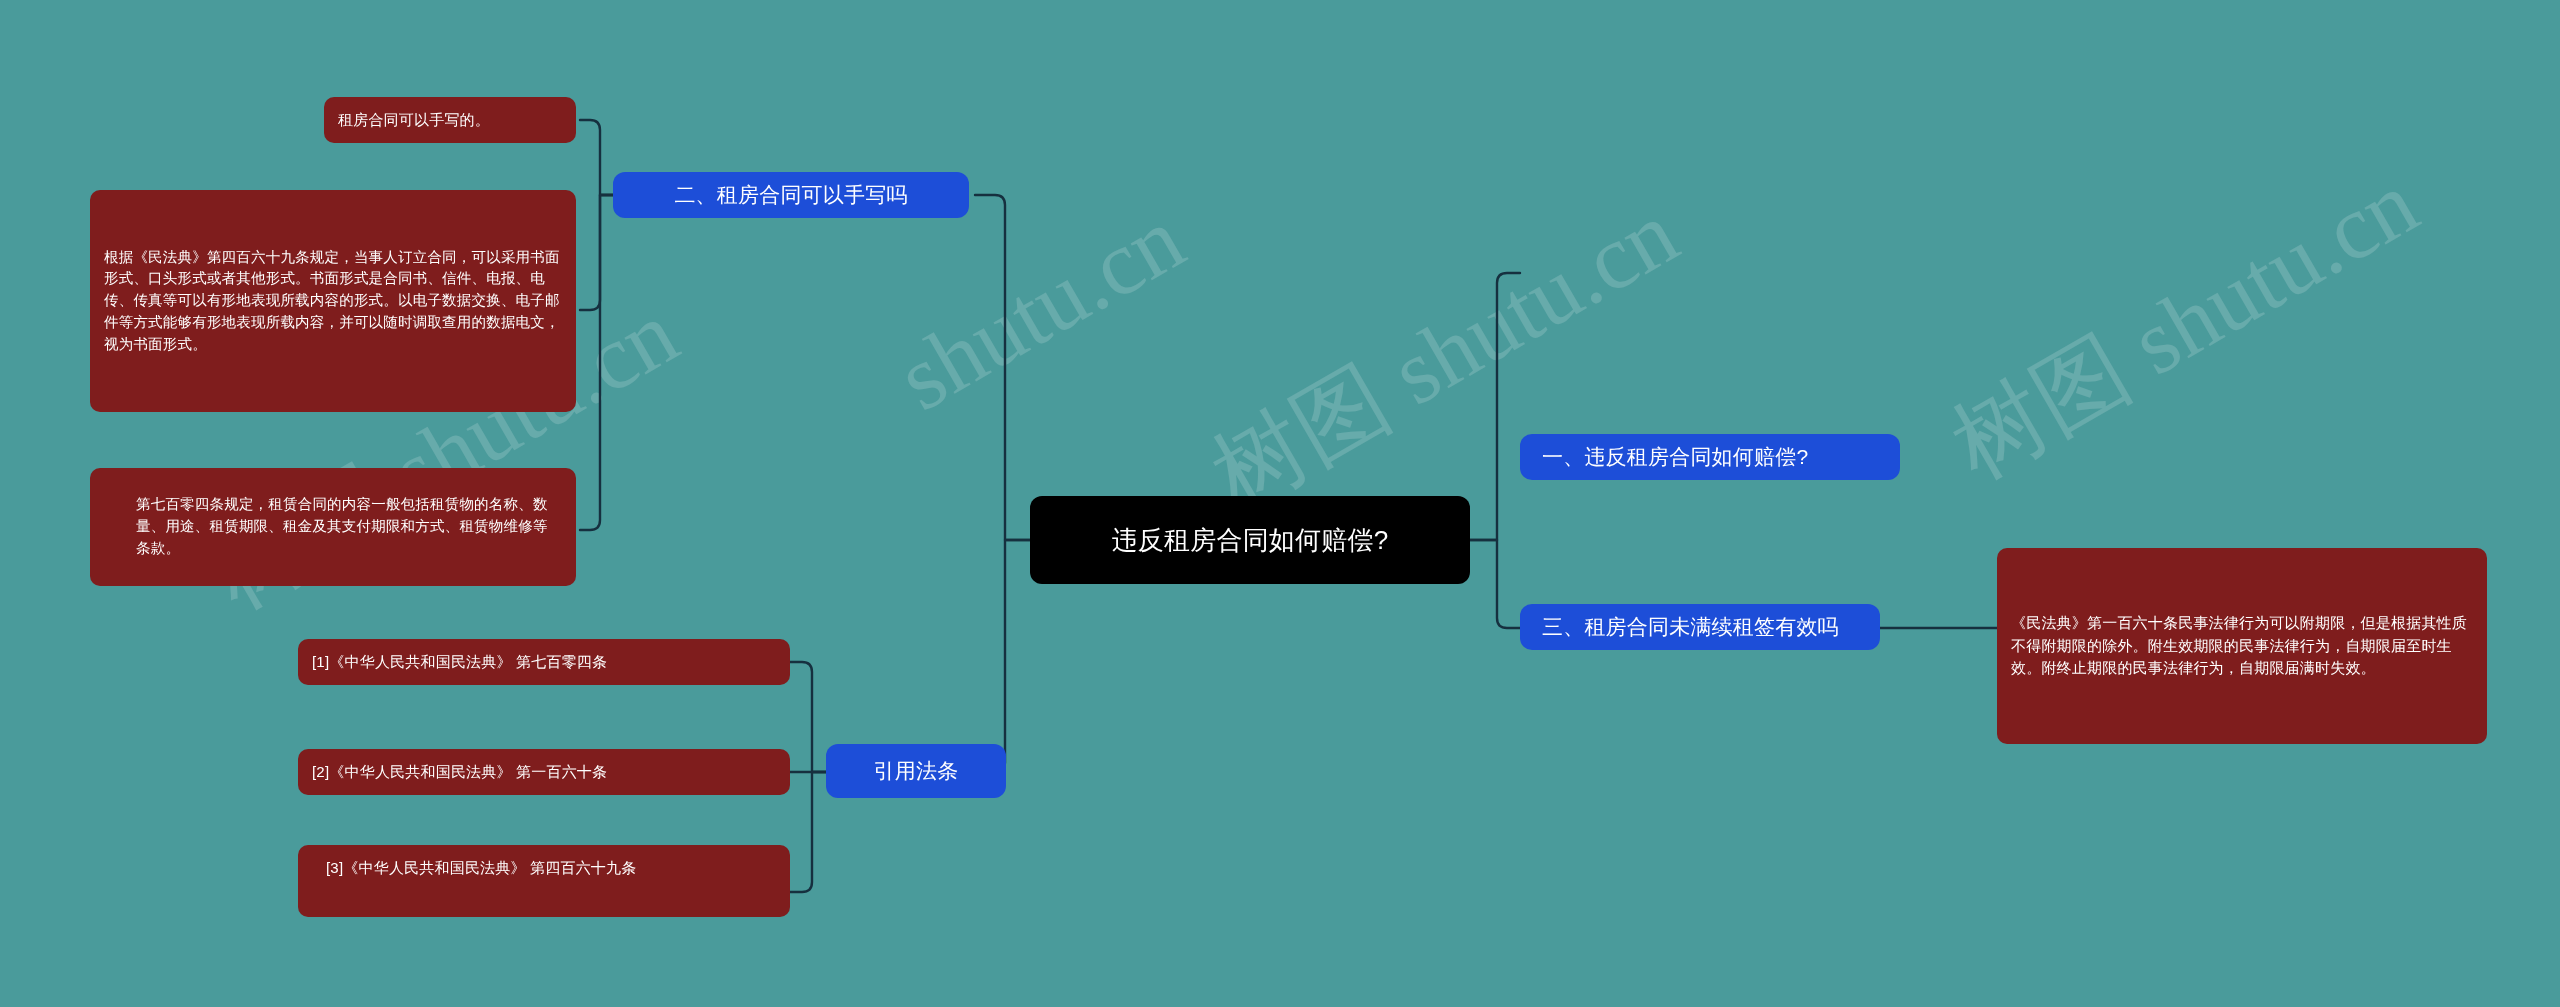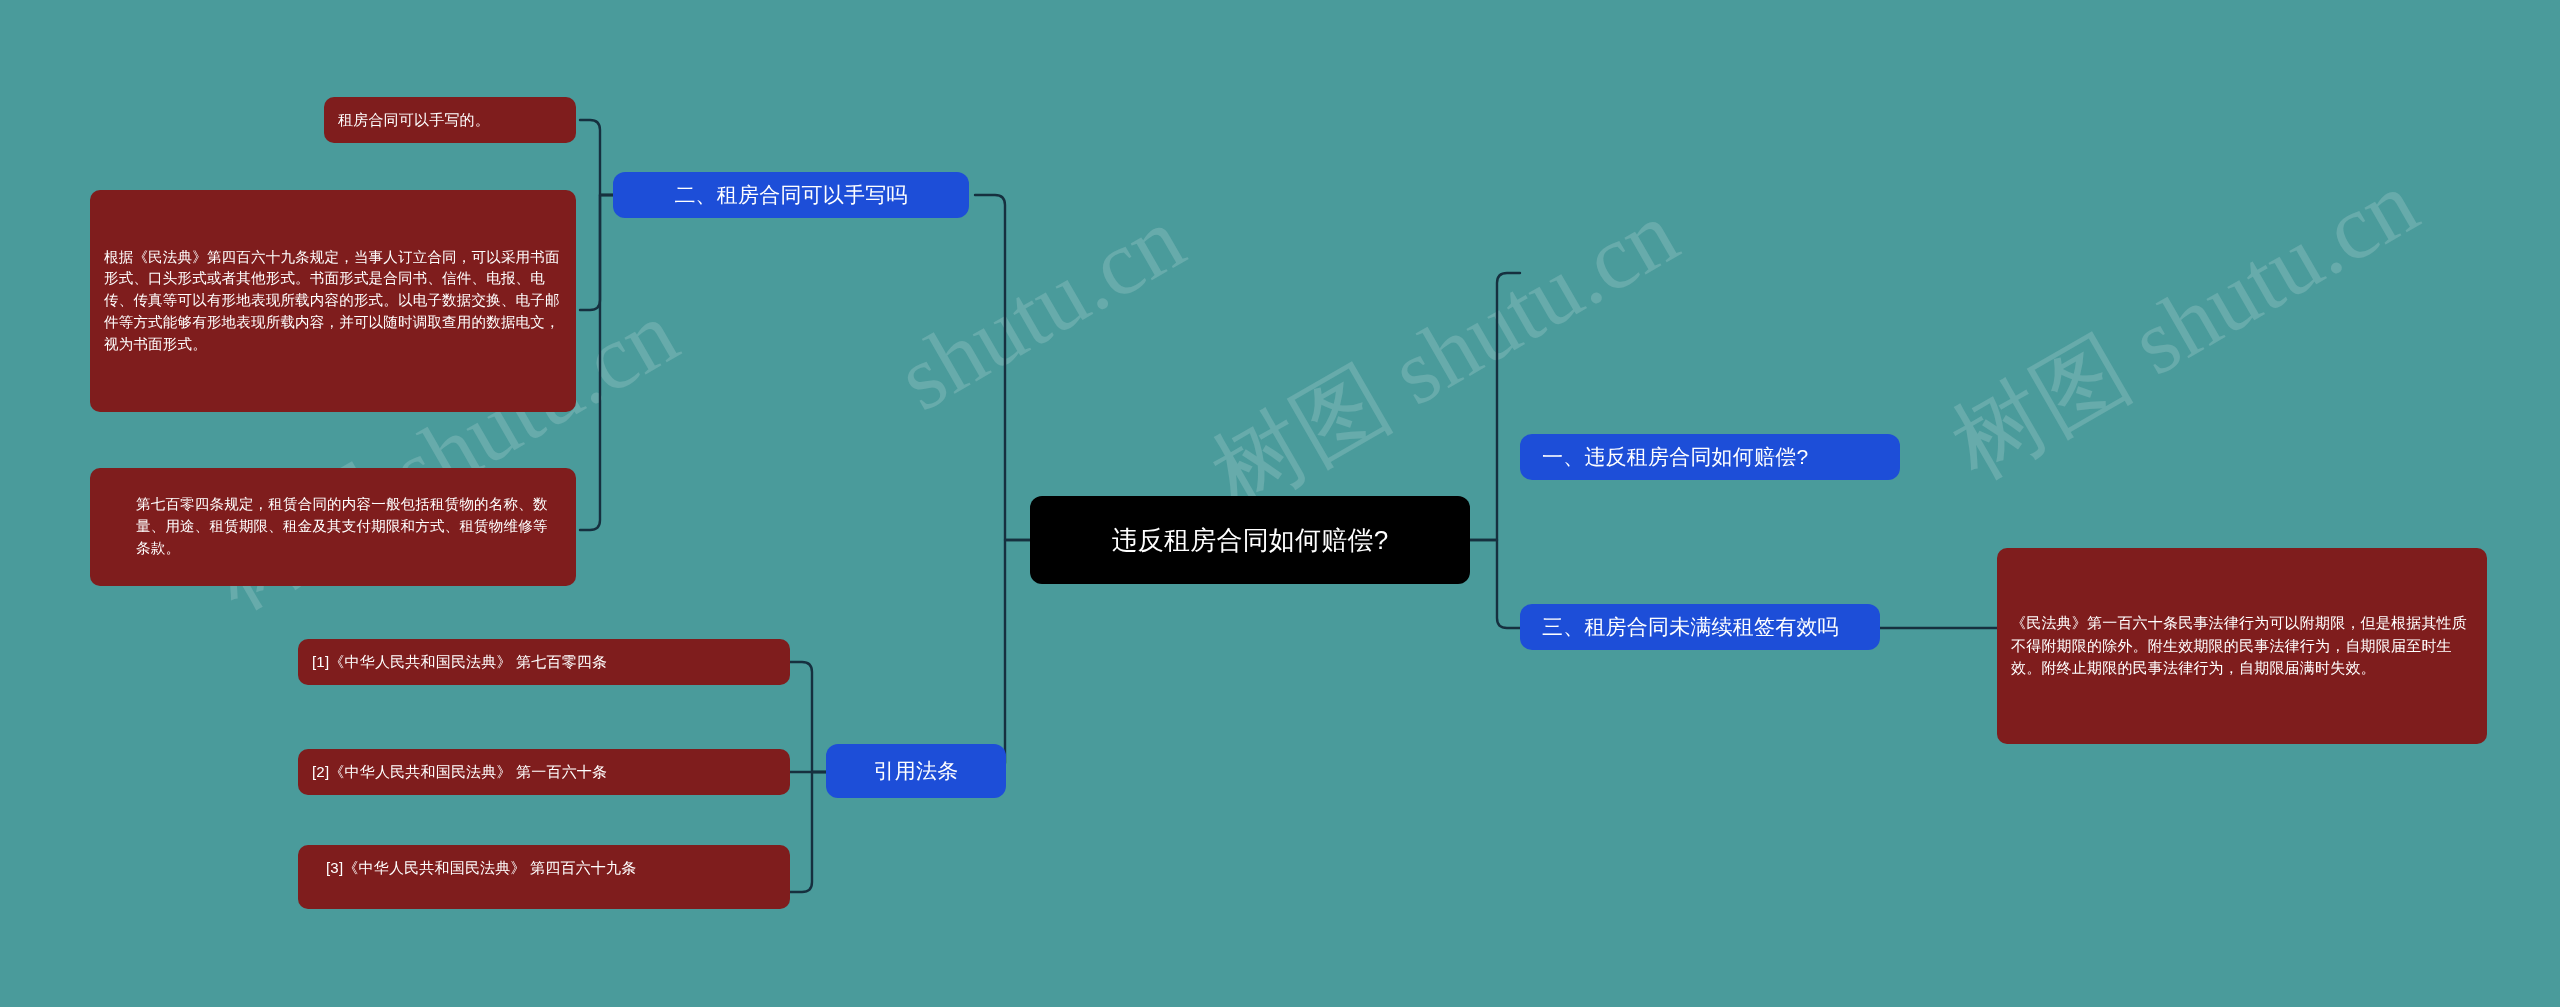--- a/index.html
+++ b/index.html
@@ -165,17 +165,17 @@
   </div>
 
   <div class="node n-leaf" style="left:298px; top:639px; width:492px; height:46px;">
     <span class="txt">[1]《中华人民共和国民法典》 第七百零四条</span>
   </div>
 
   <div class="node n-leaf" style="left:298px; top:749px; width:492px; height:46px;">
     <span class="txt">[2]《中华人民共和国民法典》 第一百六十条</span>
   </div>
 
-  <div class="node n-leaf" style="left:298px; top:845px; width:492px; height:64px; align-items:flex-start; padding-top:12px;padding-left:28px;">
+  <div class="node n-leaf" style="left:298px; top:845px; width:492px; height:72px; align-items:flex-start; padding-top:12px;padding-left:28px;">
     <span class="txt">[3]《中华人民共和国民法典》 第四百六十九条</span>
   </div>
 
 </div>
 
 </body></html>

